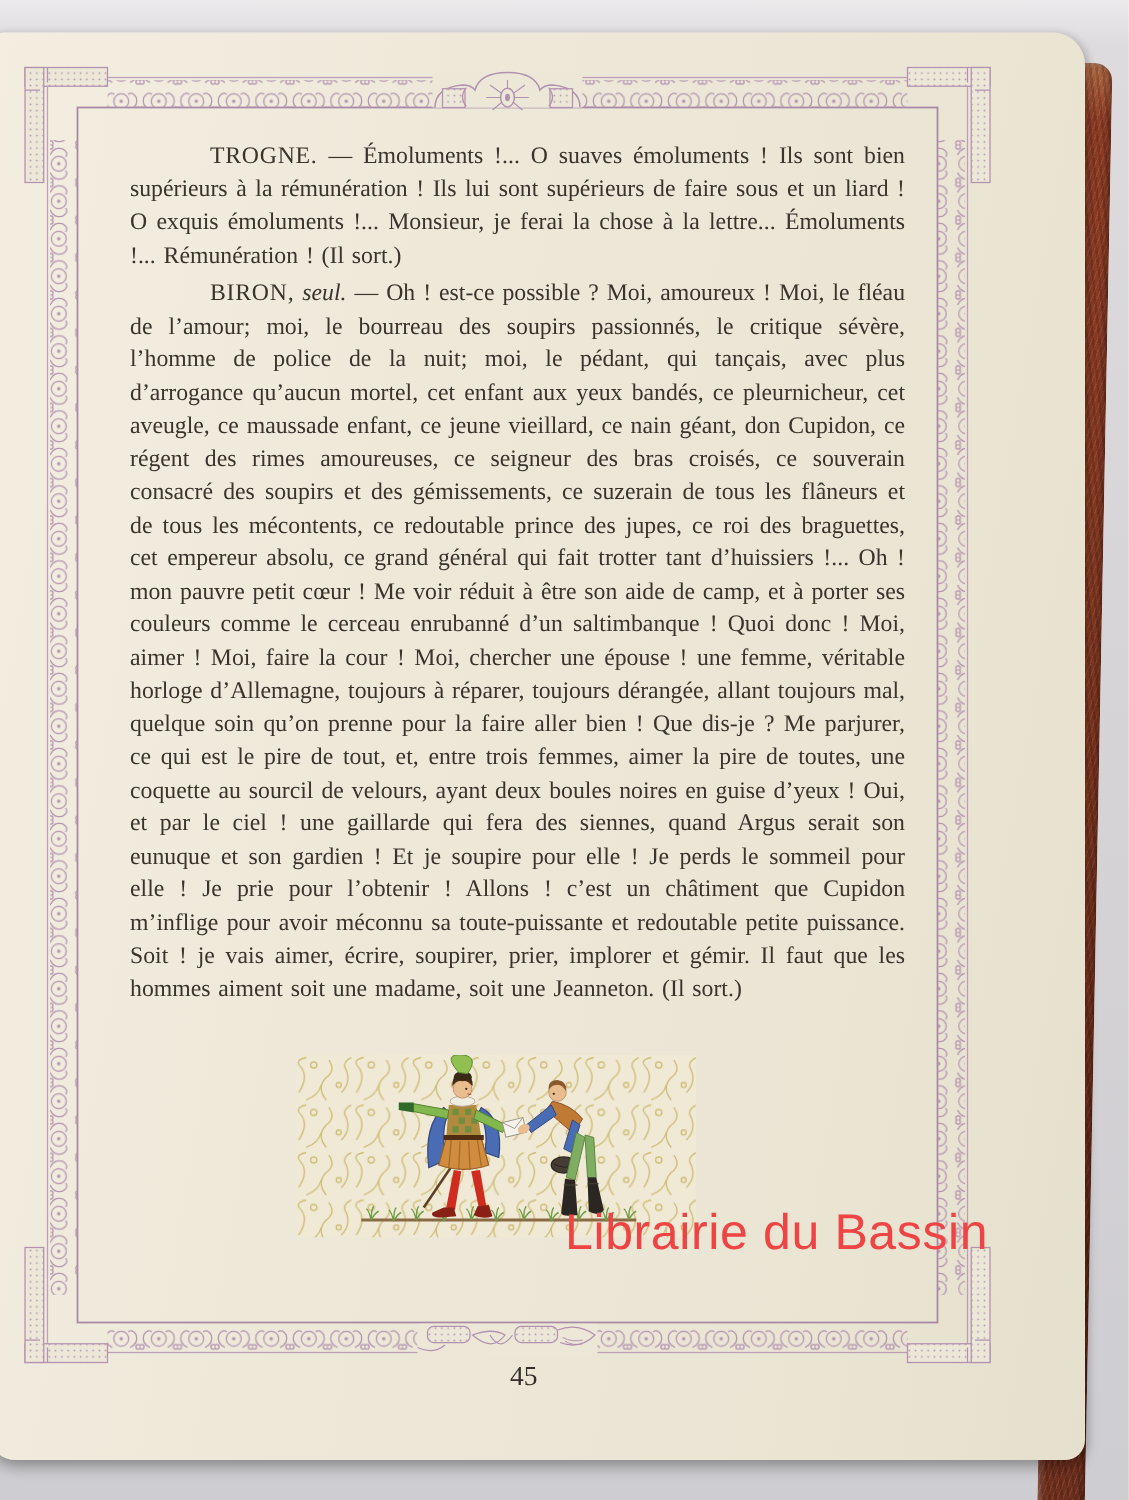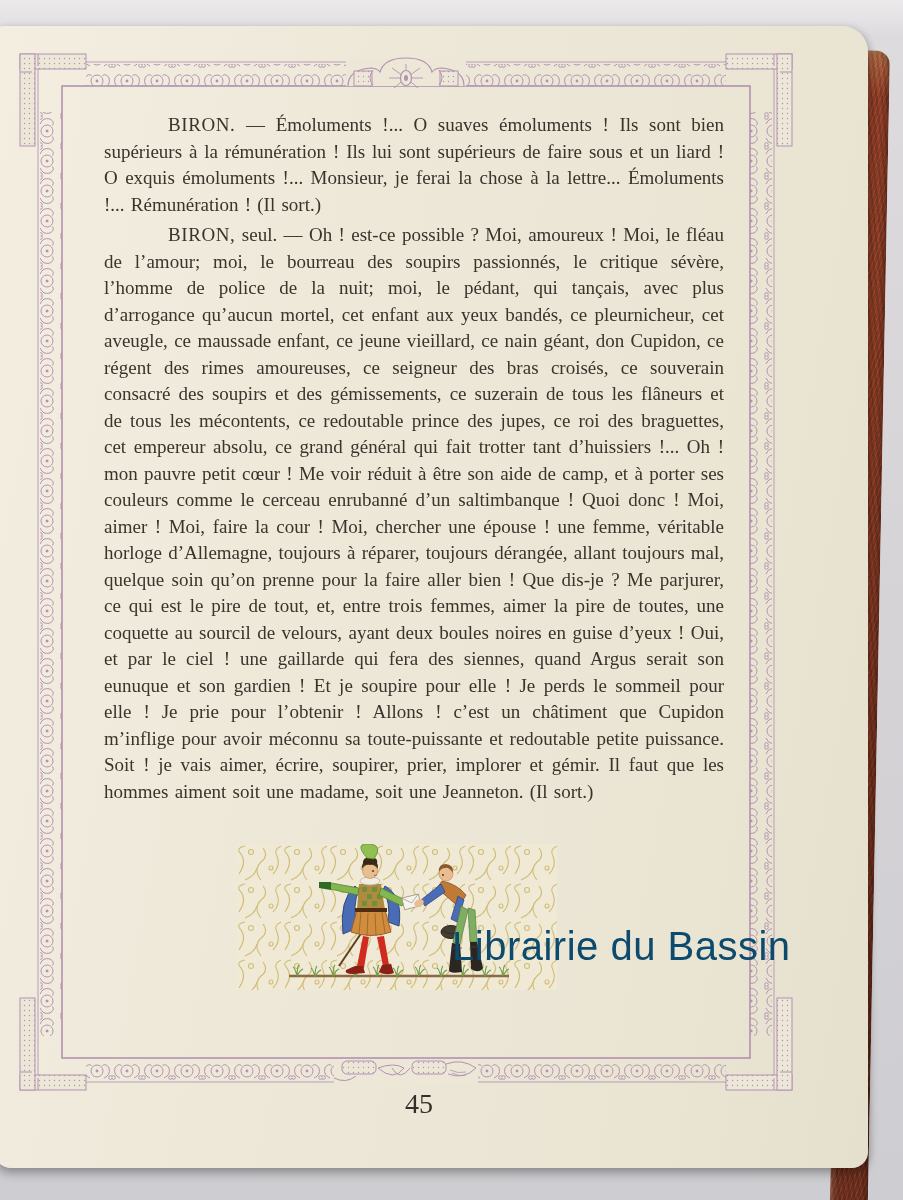--- a/index.html
+++ b/index.html
@@ -30,30 +30,30 @@
   .frame{position:absolute;left:0;top:0;width:876px;height:1142px;}
   .text-block{
     position:absolute;left:112px;top:86px;width:620px;
     color:#39342c;font-size:19px;line-height:26.5px;text-align:justify;
     word-spacing:1.5px;
   }
   .text-block p{margin:0;text-indent:64px;}
   .text-block p + p{margin-top:4px;}
   .speaker{letter-spacing:.6px;}
   .stage{}
-  .role{margin-top:29px;}
+  .role{font-style:italic;margin-top:29px;}
   .illus{position:absolute;left:245px;top:818px;width:320px;height:146px;}
   .watermark{
-    position:absolute;left:452px;top:924px;width:430px;
+    position:absolute;left:452px;top:964px;width:430px;
     font-family:"Liberation Sans", sans-serif;font-size:40px;font-weight:400;
-    color:#0c4a6e;letter-spacing:.5px;white-space:nowrap;
+    color:#ef4444;letter-spacing:.5px;white-space:nowrap;
   }
   .pagenum{
     position:absolute;left:402px;top:1062px;width:50px;text-align:center;
-    font-size:28px;color:#332f29;font-style:normal;
+    font-size:22px;color:#332f29;font-style:normal;
   }
 </style>
 </head>
 <body>
 
 <div class="photo">
 
   <div class="leather"></div>
 
   <div class="page">
@@ -121,21 +121,21 @@
         <rect x="-72" y="-11" width="144" height="25" fill="#ece7d7"></rect>
         <rect x="-64" y="-9" width="34" height="13" rx="5" fill="url(#dots)" stroke="#b392b1" stroke-width="1"></rect>
         <rect x="6" y="-9" width="34" height="13" rx="5" fill="url(#dots)" stroke="#b392b1" stroke-width="1"></rect>
         <path d="M-28,-2 Q-12,12 -2,-2 Q-12,-8 -28,-2 Z M4,-2 Q-6,12 -14,-2" fill="none" stroke="#b392b1" stroke-width="1"></path>
         <path d="M-72,8 Q-60,14 -50,6 M40,-6 Q56,-12 70,-2 Q58,10 42,4" fill="none" stroke="#b392b1" stroke-width="1"></path>
         <path d="M44,0 q8,4 16,2 M46,3 q7,4 14,2" stroke="#b392b1" stroke-width=".8" fill="none"></path>
       </g>
     </svg>
 
     <div class="text-block">
-      <p><span class="speaker">BIRON.</span><span> — </span><span>Émoluments !... O suaves émoluments ! Ils sont bien supérieurs à la rémunération ! Ils lui sont supérieurs de faire sous et un liard ! O exquis émoluments !... Monsieur, je ferai la chose à la lettre... Émoluments !... Rémunération ! </span><span class="stage">(Il sort.)</span></p>
+      <p><span class="speaker">TROGNE.</span><span> — </span><span>Émoluments !... O suaves émoluments ! Ils sont bien supérieurs à la rémunération ! Ils lui sont supérieurs de faire sous et un liard ! O exquis émoluments !... Monsieur, je ferai la chose à la lettre... Émoluments !... Rémunération ! </span><span class="stage">(Il sort.)</span></p>
       <p><span class="speaker">BIRON,</span><span class="role"> seul.</span><span> — </span><span>Oh ! est-ce possible ? Moi, amoureux ! Moi, le fléau de l’amour; moi, le bourreau des soupirs passionnés, le critique sévère, l’homme de police de la nuit; moi, le pédant, qui tançais, avec plus d’arrogance qu’aucun mortel, cet enfant aux yeux bandés, ce pleurnicheur, cet aveugle, ce maussade enfant, ce jeune vieillard, ce nain géant, don Cupidon, ce régent des rimes amoureuses, ce seigneur des bras croisés, ce souverain consacré des soupirs et des gémissements, ce suzerain de tous les flâneurs et de tous les mécontents, ce redoutable prince des jupes, ce roi des braguettes, cet empereur absolu, ce grand général qui fait trotter tant d’huissiers !... Oh ! mon pauvre petit cœur ! Me voir réduit à être son aide de camp, et à porter ses couleurs comme le cerceau enrubanné d’un saltimbanque ! Quoi donc ! Moi, aimer ! Moi, faire la cour ! Moi, chercher une épouse ! une femme, véritable horloge d’Allemagne, toujours à réparer, toujours dérangée, allant toujours mal, quelque soin qu’on prenne pour la faire aller bien ! Que dis-je ? Me parjurer, ce qui est le pire de tout, et, entre trois femmes, aimer la pire de toutes, une coquette au sourcil de velours, ayant deux boules noires en guise d’yeux ! Oui, et par le ciel ! une gaillarde qui fera des siennes, quand Argus serait son eunuque et son gardien ! Et je soupire pour elle ! Je perds le sommeil pour elle ! Je prie pour l’obtenir ! Allons ! c’est un châtiment que Cupidon m’inflige pour avoir méconnu sa toute-puissante et redoutable petite puissance. Soit ! je vais aimer, écrire, soupirer, prier, implorer et gémir. Il faut que les hommes aiment soit une madame, soit une Jeanneton. </span><span class="stage">(Il sort.)</span></p>
     </div>
 
     <svg class="illus" viewBox="0 0 320 146" aria-hidden="true">
       <defs>
         <pattern id="arab" width="46" height="38" patternUnits="userSpaceOnUse">
           <g fill="none" stroke="#c9b25f" stroke-width="1.1" opacity=".8">
             <path d="M2,30 Q10,18 4,10 Q-2,4 8,2"></path>
             <path d="M24,36 Q16,26 24,18 Q32,12 26,4"></path>
             <path d="M36,30 Q44,22 40,12 Q36,6 44,2"></path>

